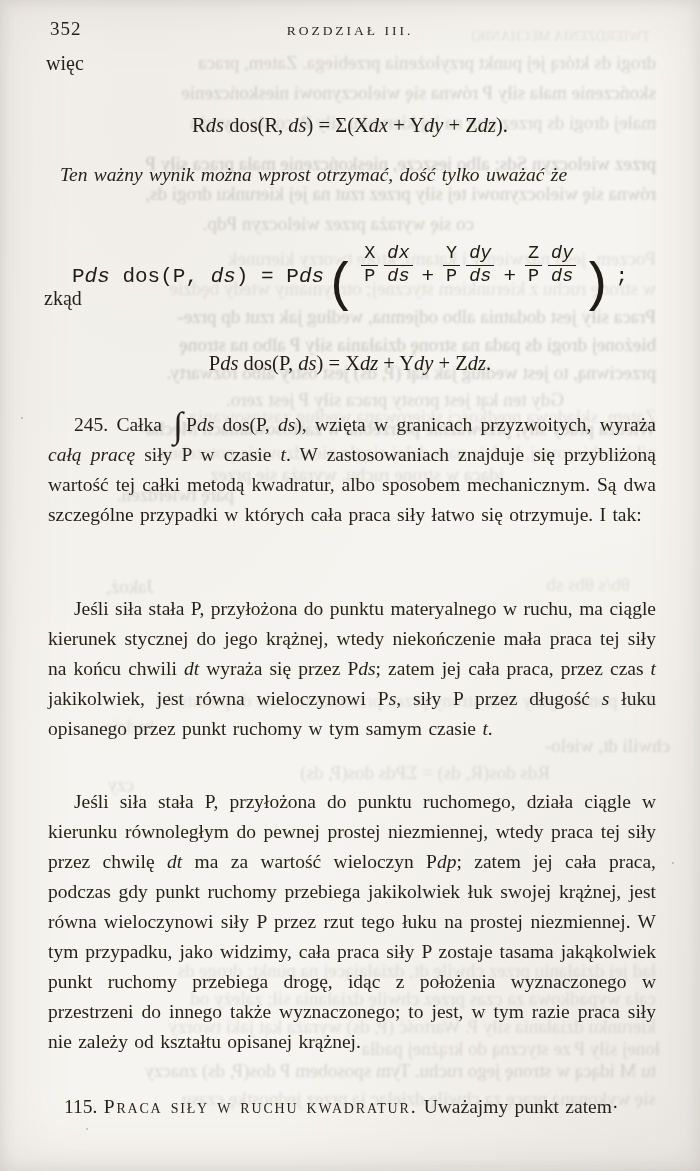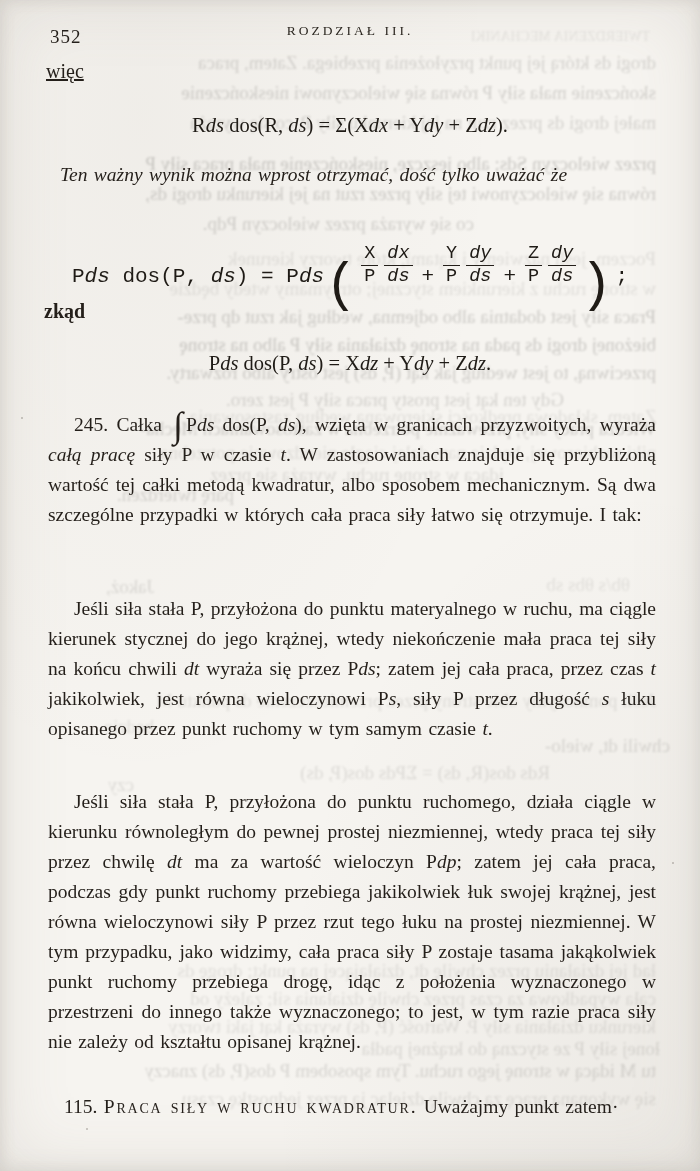--- a/index.html
+++ b/index.html
@@ -16,21 +16,21 @@
   
   #bleed-layer { position:absolute; inset:0; z-index:1; }
   .ghost {
     position:absolute; transform:scaleX(-1); filter:blur(1.1px);
     color:#4c4a46; font-size:19px; line-height:26px; white-space:nowrap;
     overflow:hidden; pointer-events:none; text-align:justify;
   }
   
   #content { position:absolute; inset:0; z-index:2; }
   .abs { position:absolute; }
-  .page-number { left:50px; top:18px; font-size:19px; letter-spacing:1px;margin-top:8px; }
+  .page-number { left:50px; top:18px; font-size:19px; letter-spacing:1px; }
   .chapter-title { left:0; right:0; top:23px; text-align:center; font-size:13.5px; letter-spacing:3px; color:#2b2620; }
   .lead-word { font-size:20px; }
   .formula { width:100%; text-align:center; font-size:20.5px; color:#1f1b16; }
   .formula-flex { display:flex; justify-content:center; align-items:flex-end; font-size:21px; color:#1f1b16;font-family:Liberation Mono, monospace; }
   .para {
     left:48px; width:608px; font-size:19.5px; line-height:30px;
     text-align:justify; text-indent:26px; word-spacing:1.5px; color:#241f1a;
   }
   .it { font-style:italic; }
   .sc { font-variant:small-caps; letter-spacing:1.8px; }
@@ -80,21 +80,21 @@
       <div class="ghost" style="top: 1036px; left: 300px; width: 360px; opacity: 0.16;">łonej siły P ze styczną do krążnej padła</div>
       <div class="ghost" style="top: 1058px; left: 44px; width: 612px; opacity: 0.19;">tu M idącą w stronę jego ruchu. Tym sposobem P dos(P, ds) znaczy</div>
       <div class="ghost" style="top: 1086px; left: 44px; width: 612px; opacity: 0.14;">się wykonaną pracę za chwilę dzieląc ją przez jednostkę czasu</div>
     </div>
 
   <div id="content">
 
     <div class="abs page-number">352</div>
     <div class="abs chapter-title">ROZDZIAŁ III.</div>
 
-    <div class="abs lead-word" style="left:46px; top:60px;text-decoration:underline;">więc</div>
+    <div class="abs lead-word" style="left:46px; top:52px;">więc</div>
 
     <div class="abs formula" style="top:100px;margin-top:14px;"><span>R</span><span class="it">ds</span><span> dos(R, </span><span class="it">ds</span><span>) = Σ(X</span><span class="it">dx</span><span> + Y</span><span class="it">dy</span><span> + Z</span><span class="it">dz</span><span>).</span></div>
 
     <div class="abs para" style="top:160px; text-indent:12px;font-style:italic;"><span>Ten ważny wynik można wprost otrzymać, dość tylko uważać że</span></div>
 
     <div class="abs formula-flex" style="top:208px; left:0; width:700px; height:80px;">
       <span><span>P</span><span class="it">ds</span><span> dos(P, </span><span class="it">ds</span><span>) = P</span><span class="it">ds</span></span>
       <span class="bigparen">(</span>
       <span class="frac">
         <span class="fnum">X</span>
@@ -119,21 +119,21 @@
           <span class="fden">P</span>
       </span>
       <span class="frac it">
         <span class="fnum">dy</span>
           <span class="fden">ds</span>
       </span>
       <span class="bigparen">)</span>
       <span class="fsemi">;</span>
     </div>
 
-    <div class="abs lead-word" style="left:44px; top:300px;font-weight:bold;">zkąd</div>
+    <div class="abs lead-word" style="left:44px; top:287px;">zkąd</div>
 
     <div class="abs formula" style="top:352px;"><span>P</span><span class="it">ds</span><span> dos(P, </span><span class="it">ds</span><span>) = X</span><span class="it">dz</span><span> + Y</span><span class="it">dy</span><span> + Z</span><span class="it">dz</span><span>.</span></div>
 
     <div class="abs para" style="top:410px;"><span>245. Całka </span><span class="big-int">∫</span><span>P</span><span class="it">ds</span><span> dos(P, </span><span class="it">ds</span><span>), wzięta w granicach przyzwoitych, wyraża </span><span class="it">całą pracę</span><span> siły P w czasie </span><span class="it">t</span><span>. W zastosowaniach znajduje się przybliżoną wartość tej całki metodą kwadratur, albo sposobem mechanicznym. Są dwa szczególne przypadki w których cała praca siły łatwo się otrzymuje. I tak:</span></div>
 
     <div class="abs para" style="top:594px;"><span>Jeśli siła stała P, przyłożona do punktu materyalnego w ruchu, ma ciągle kierunek stycznej do jego krążnej, wtedy niekończenie mała praca tej siły na końcu chwili </span><span class="it">dt</span><span> wyraża się przez P</span><span class="it">ds</span><span>; zatem jej cała praca, przez czas </span><span class="it">t</span><span> jakikolwiek, jest równa wieloczynowi P</span><span class="it">s</span><span>, siły P przez długość </span><span class="it">s</span><span> łuku opisanego przez punkt ruchomy w tym samym czasie </span><span class="it">t</span><span>.</span></div>
 
     <div class="abs para" style="top:787px;"><span>Jeśli siła stała P, przyłożona do punktu ruchomego, działa ciągle w kierunku równoległym do pewnej prostej niezmiennej, wtedy praca tej siły przez chwilę </span><span class="it">dt</span><span> ma za wartość wieloczyn P</span><span class="it">dp</span><span>; zatem jej cała praca, podczas gdy punkt ruchomy przebiega jakikolwiek łuk swojej krążnej, jest równa wieloczynowi siły P przez rzut tego łuku na prostej niezmiennej. W tym przypadku, jako widzimy, cała praca siły P zostaje tasama jakąkolwiek punkt ruchomy przebiega drogę, idąc z położenia wyznaczonego w przestrzeni do innego także wyznaczonego; to jest, w tym razie praca siły nie zależy od kształtu opisanej krążnej.</span></div>
 
     <div class="abs para" style="top:1092px; text-indent:16px;"><span>115. </span><span class="sc">Praca siły w ruchu kwadratur.</span><span> Uważajmy punkt zatem·</span></div>

